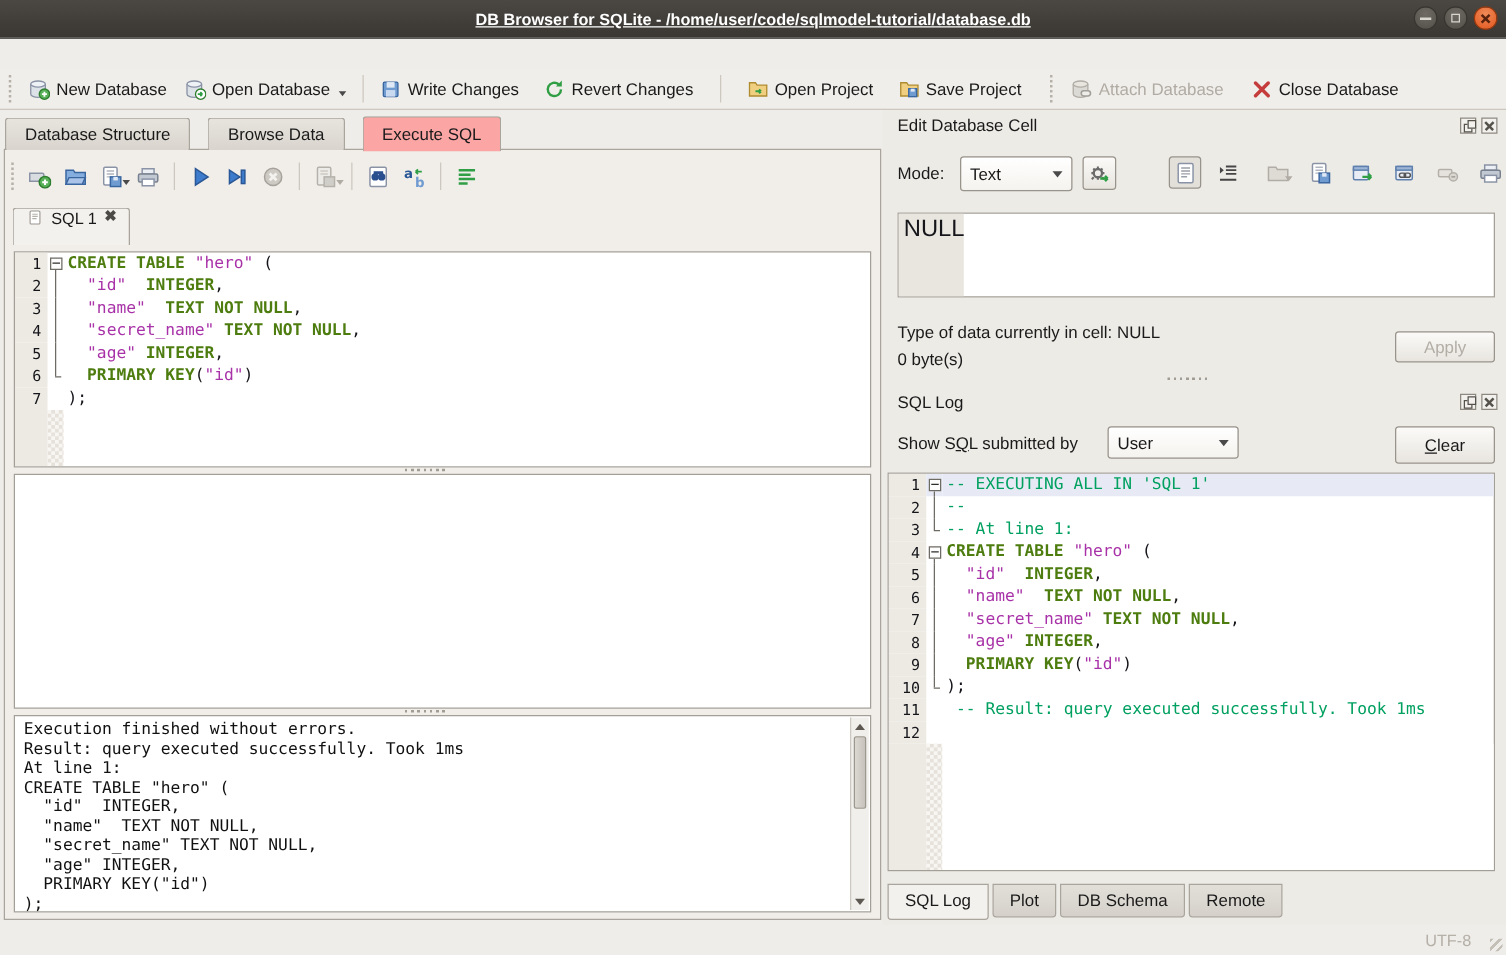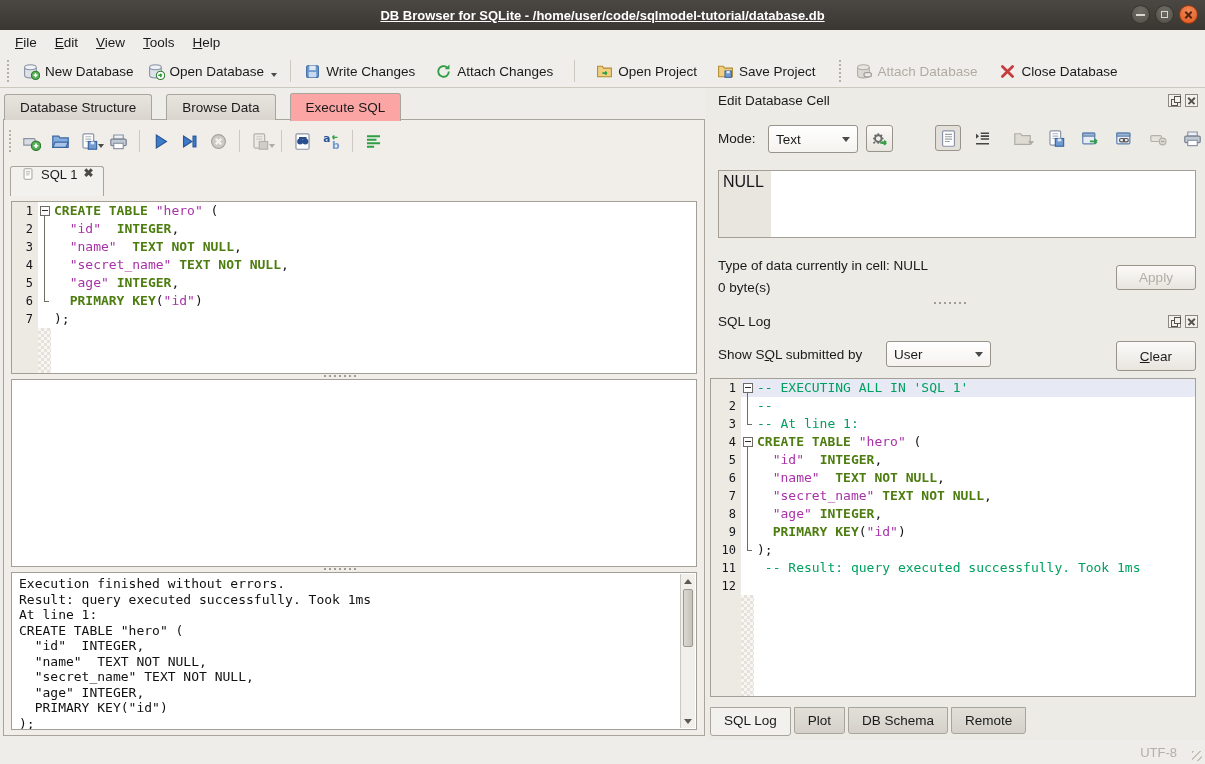--- a/index.html
+++ b/index.html
@@ -106,21 +106,21 @@
 
   .cellicons{position:absolute;display:flex;align-items:center;gap:8px;}
   .cellicons .icn{width:26px;height:26px;position:relative;}
   .cellicons .icn svg{width:19px;height:19px;}
   .icn.pressed{border:1px solid #98938b;background:#e3e0da;border-radius:3px;box-sizing:border-box;}
   .gearbtn{position:absolute;width:27px;height:27px;background:linear-gradient(#fbfaf8,#e8e5df);border:1px solid #98938b;border-radius:3px;display:flex;align-items:center;justify-content:center;box-sizing:border-box;}
   .gearbtn svg{width:19px;height:19px;}
 
   .cellbox{position:absolute;left:12px;top:82px;width:478px;height:68px;background:#fff;border:1px solid #a39e96;box-sizing:border-box;}
   .cellbox .nullcol{position:absolute;left:0;top:0;bottom:0;width:52px;background:#e9e6e0;}
-  .cellbox .nulltext{position:absolute;left:4px;top:2px;font-size:16px;color:#15151a;text-align:right;}
+  .cellbox .nulltext{position:absolute;left:4px;top:2px;font-size:19px;color:#15151a;text-align:right;}
 
   .mnspan{text-decoration:underline;}
 
   #logPanel{position:absolute;left:4px;top:290px;width:486px;height:319px;background:#fff;border:1px solid #a39e96;box-sizing:border-box;}
 
   .bottomtabs{position:absolute;left:4px;top:619px;display:flex;align-items:flex-start;}
   .btab{height:25px;line-height:25px;padding:0 13px;font-size:13.5px;background:linear-gradient(#e2dfd9,#d5d1ca);border:1px solid #a9a49c;border-radius:0 0 3px 3px;margin-right:3px;}
   .btab.active{background:#f3f1ed;height:27px;line-height:26px;}
 
   
@@ -135,27 +135,20 @@
 
   <div class="titlebar">
     <span class="title-text">DB Browser for SQLite - /home/user/code/sqlmodel-tutorial/database.db</span>
     <div class="winbtns">
       <div class="wbtn wb-gray wb-min"></div>
       <div class="wbtn wb-gray wb-max"></div>
       <div class="wbtn wb-close"></div>
     </div>
   </div>
 
-  <div class="menubar">
-    <span class="menu-item">File</span>
-    <span class="menu-item">Edit</span>
-    <span class="menu-item">View</span>
-    <span class="menu-item">Tools</span>
-    <span class="menu-item">Help</span>
-  </div>
 
   <div class="toolbar">
     <div class="tb-handle"></div>
     <div class="tbtn">
       <span class="icn">
           <svg viewBox="0 0 16 16">
             <path d="M1.5 4v7.5c0 1.4 2.5 2.5 5.5 2.5s5.5-1.1 5.5-2.5V4" fill="#dde1e8" stroke="#8a93a6"></path>
             <ellipse cx="7" cy="4" rx="5.5" ry="2.3" fill="#eef1f5" stroke="#8a93a6"></ellipse>
             <circle cx="11.8" cy="11.6" r="3.9" fill="#58b058" stroke="#2f7d2f"></circle>
             <path d="M11.8 9.7v3.8M9.9 11.6h3.8" stroke="#fff" stroke-width="1.4" fill="none"></path>
@@ -186,21 +179,21 @@
         </span>
       <span>Write Changes</span>
     </div>
     <div class="tbtn" style="margin-left:6px;">
       <span class="icn">
           <svg viewBox="0 0 16 16">
             <path d="M13 8a5 5 0 1 1-1.8-3.85" fill="none" stroke="#2f9e44" stroke-width="1.8"></path>
             <path d="M13.6 1.4v4.4H9.2z" fill="#2f9e44"></path>
           </svg>
         </span>
-      <span>Attach Changes</span>
+      <span>Revert Changes</span>
     </div>
     <div class="tb-sep" style="margin:0 14px;"></div>
     <div class="tbtn">
       <span class="icn">
           <svg viewBox="0 0 16 16">
             <path d="M1.5 3h4.5l1.2 1.8h7.3V13h-13z" fill="#f0d080" stroke="#b08c30"></path>
             <path d="M6 9.5h4.2m0 0L8.7 8m1.5 1.5L8.7 11" stroke="#2f9e44" stroke-width="1.5" fill="none"></path>
           </svg>
         </span>
       <span>Open Project</span>

